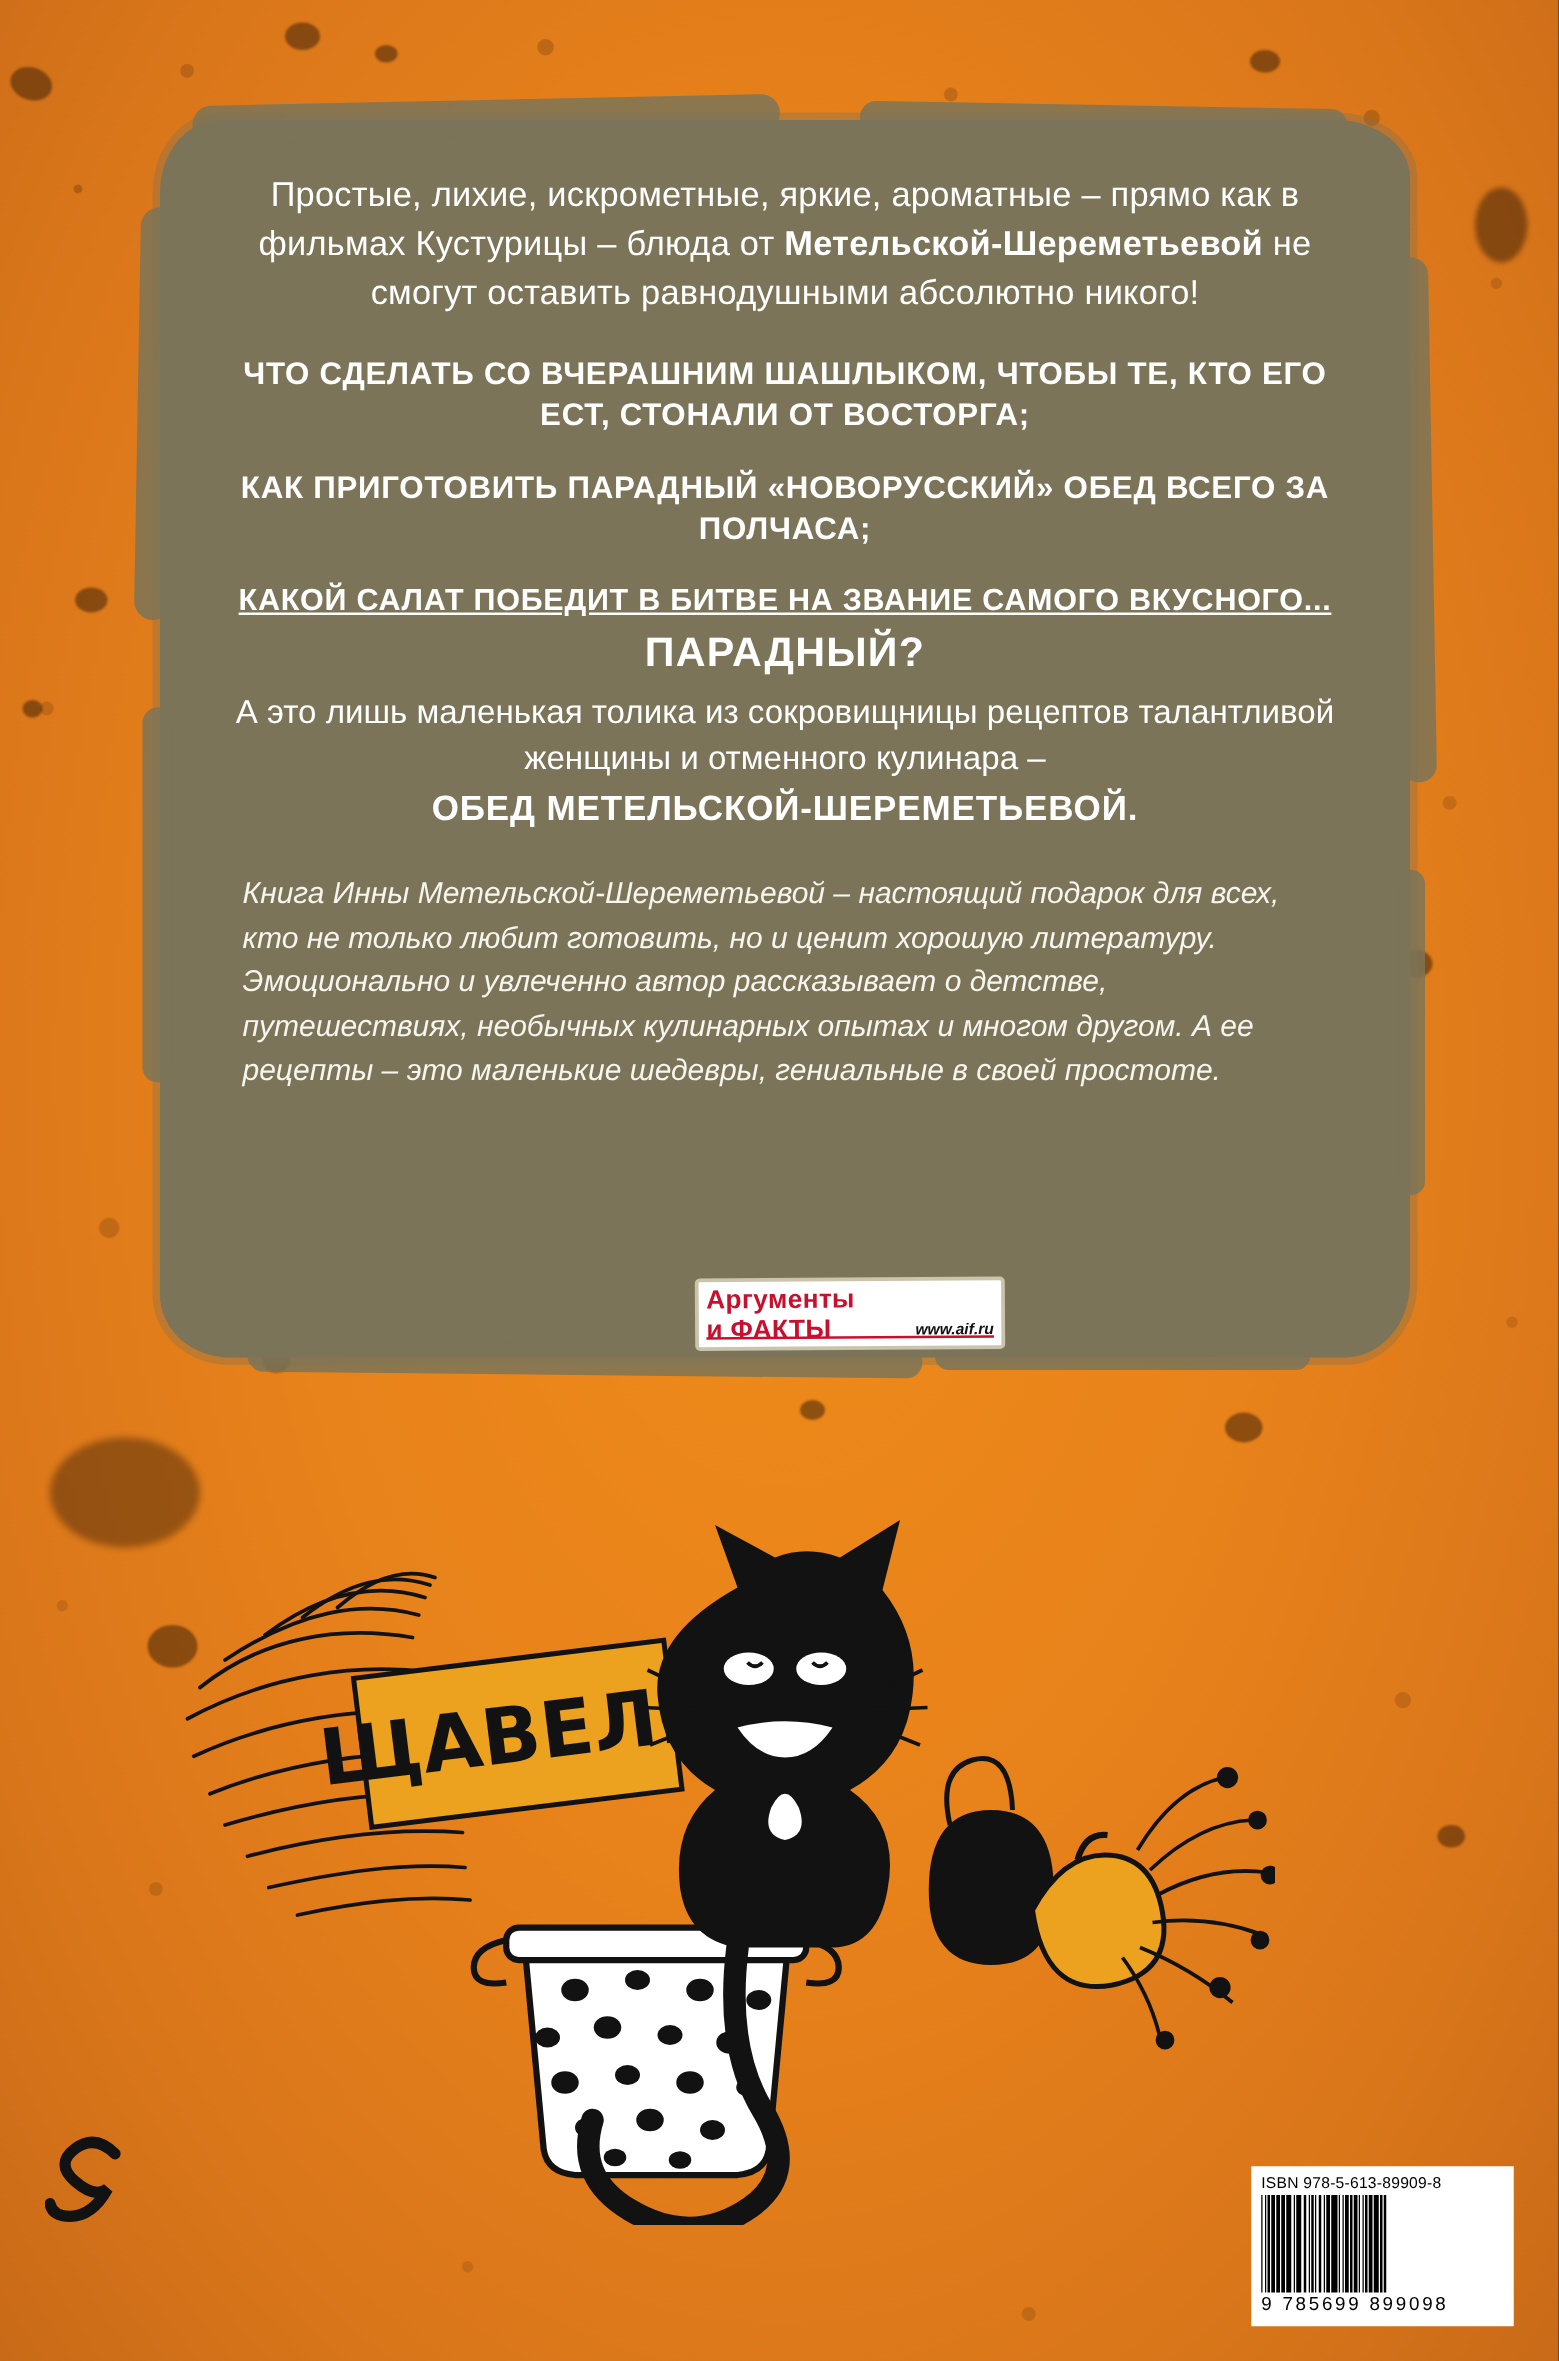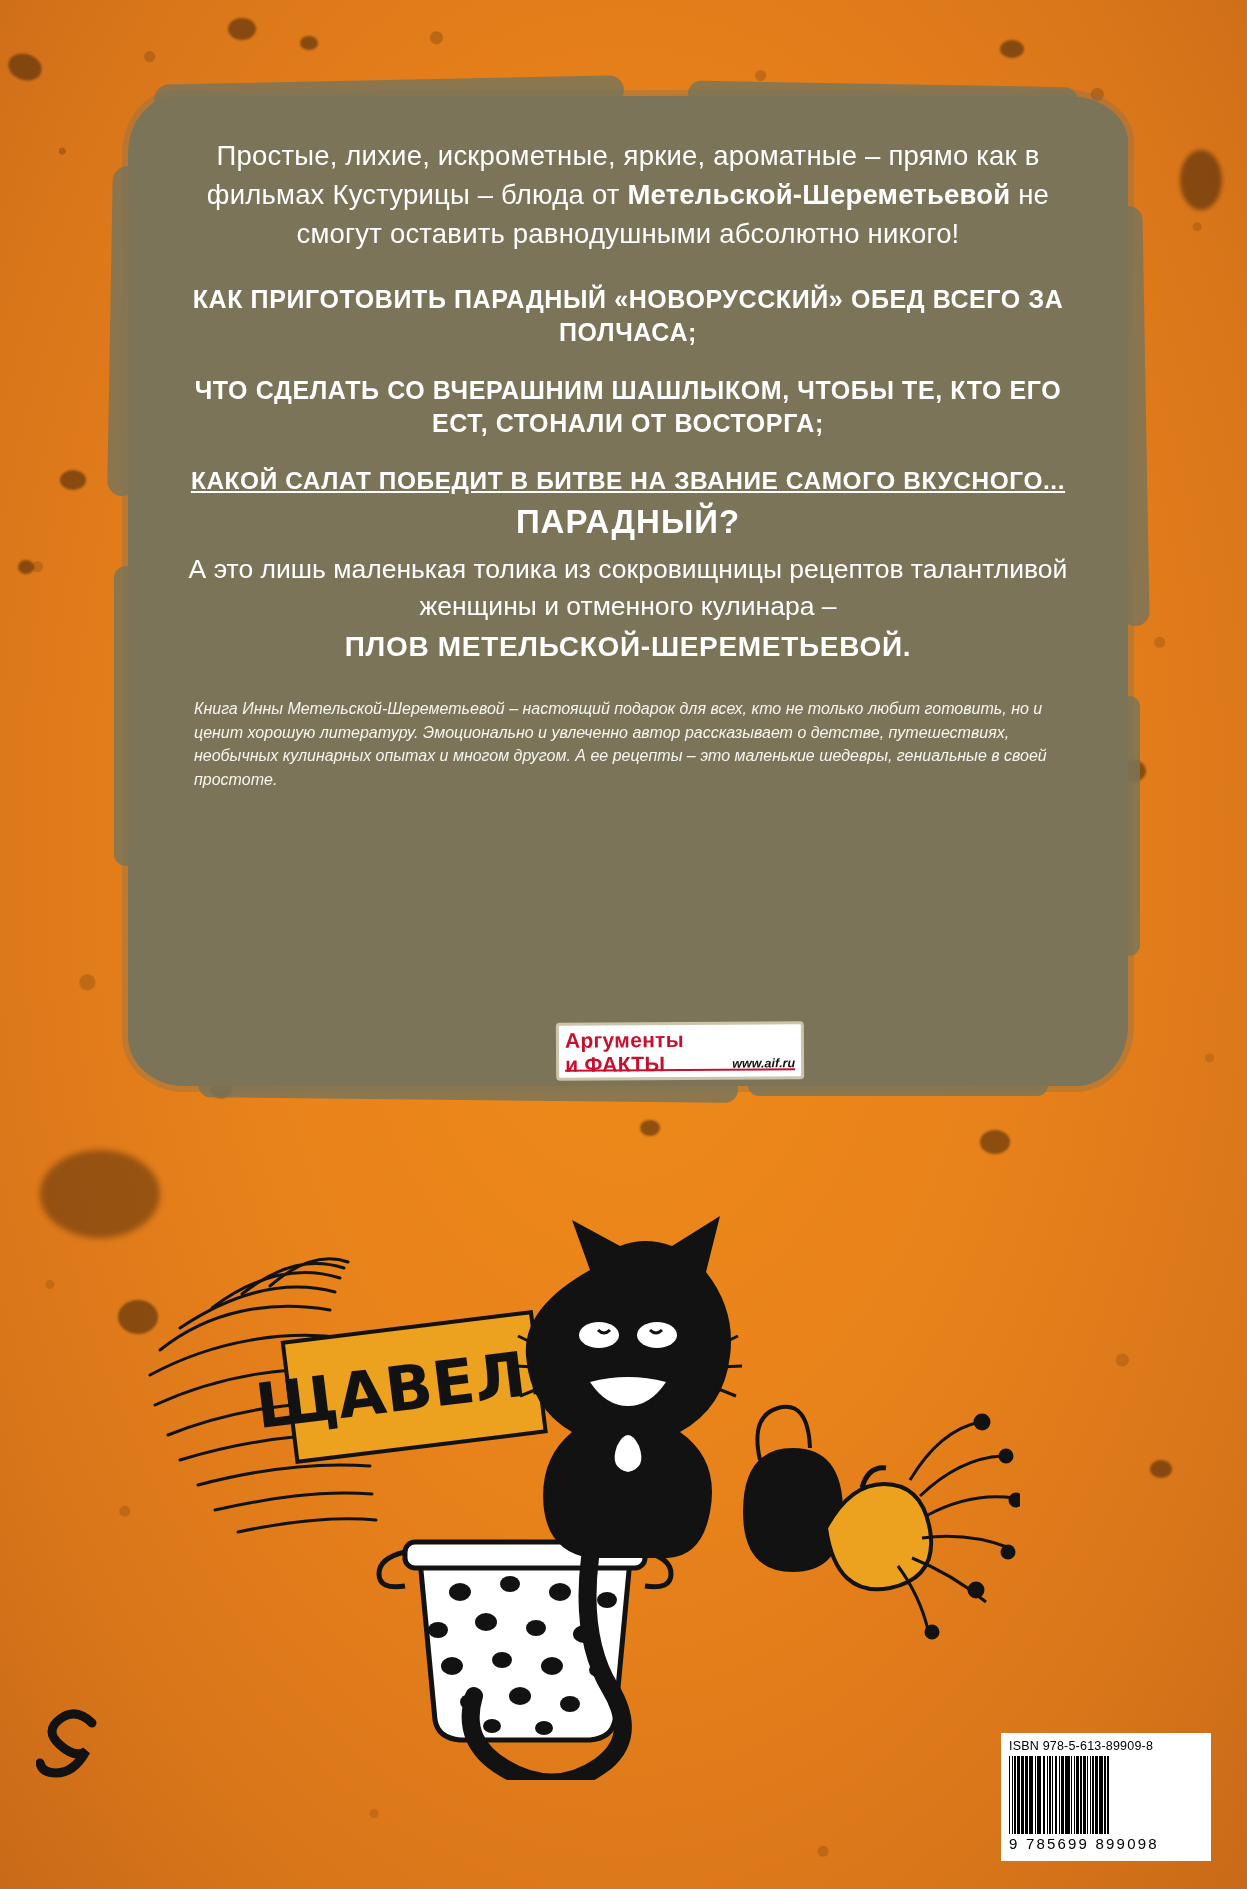--- a/index.html
+++ b/index.html
@@ -140,21 +140,21 @@
     text-align: center;
     font-size: 28px;
     font-weight: 700;
     letter-spacing: .7px;
     margin: 6px 0 0 0;
     color: #ffffff;
   }
 
   .blurb {
     margin: 34px 6px 0 8px;
-    font-size: 16px;
+    font-size: 24px;
     line-height: 1.48;
     font-style: italic;
     color: #f6f5ee;
     text-align: left;
   }
 
   
   .aif {
     position: absolute;
     left: 556px;
@@ -262,28 +262,28 @@
     <span class="brush br-left"></span>
     <span class="brush br-left2"></span>
     <span class="brush br-right"></span>
     <span class="brush br-right2"></span>
     <span class="brush br-bottom"></span>
     <span class="brush br-bottom2"></span>
 
     <p class="intro"><span>Простые, лихие, искрометные, яркие, ароматные – прямо как в фильмах Кустурицы – блюда от </span><b>Метельской-Шереметьевой</b><span> не смогут оставить равнодушными абсолютно никого!</span></p>
 
     <div class="q-list">
+      <p class="q">ЧТО СДЕЛАТЬ СО ВЧЕРАШНИМ ШАШЛЫКОМ, ЧТОБЫ ТЕ, КТО ЕГО ЕСТ, СТОНАЛИ ОТ ВОСТОРГА;</p>
       <p class="q">КАК ПРИГОТОВИТЬ ПАРАДНЫЙ «НОВОРУССКИЙ» ОБЕД ВСЕГО ЗА ПОЛЧАСА;</p>
-      <p class="q">ЧТО СДЕЛАТЬ СО ВЧЕРАШНИМ ШАШЛЫКОМ, ЧТОБЫ ТЕ, КТО ЕГО ЕСТ, СТОНАЛИ ОТ ВОСТОРГА;</p>
       <p class="q wide">КАКОЙ САЛАТ ПОБЕДИТ В БИТВЕ НА ЗВАНИЕ САМОГО ВКУСНОГО...</p>
     </div>
 
     <p class="interesting">ПАРАДНЫЙ?</p>
     <p class="tail">А это лишь маленькая толика из сокровищницы рецептов талантливой женщины и отменного кулинара –</p>
-    <p class="author-line">ПЛОВ МЕТЕЛЬСКОЙ-ШЕРЕМЕТЬЕВОЙ.</p>
+    <p class="author-line">ОБЕД МЕТЕЛЬСКОЙ-ШЕРЕМЕТЬЕВОЙ.</p>
 
     <p class="blurb">Книга Инны Метельской-Шереметьевой – настоящий подарок для всех, кто не только любит готовить, но и ценит хорошую литературу. Эмоционально и увлеченно автор рассказывает о детстве, путешествиях, необычных кулинарных опытах и многом другом. А ее рецепты – это маленькие шедевры, гениальные в своей простоте.</p>
   </div>
 
   <div class="aif">
     <div class="l1">Аргументы</div>
     <div class="l2">
       <span>и ФАКТЫ</span>
       <span class="site">www.aif.ru</span>
     </div>

